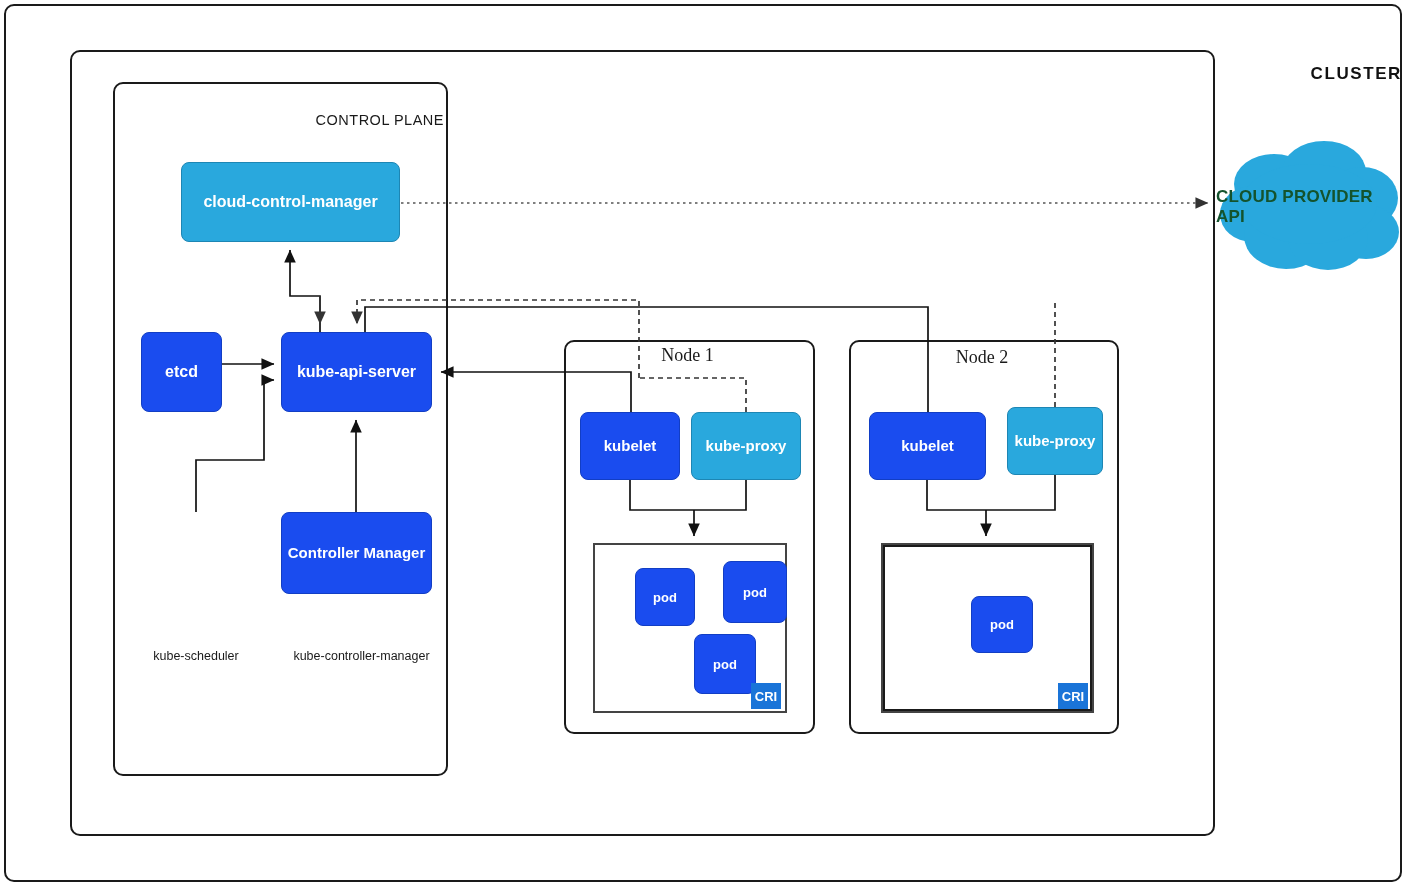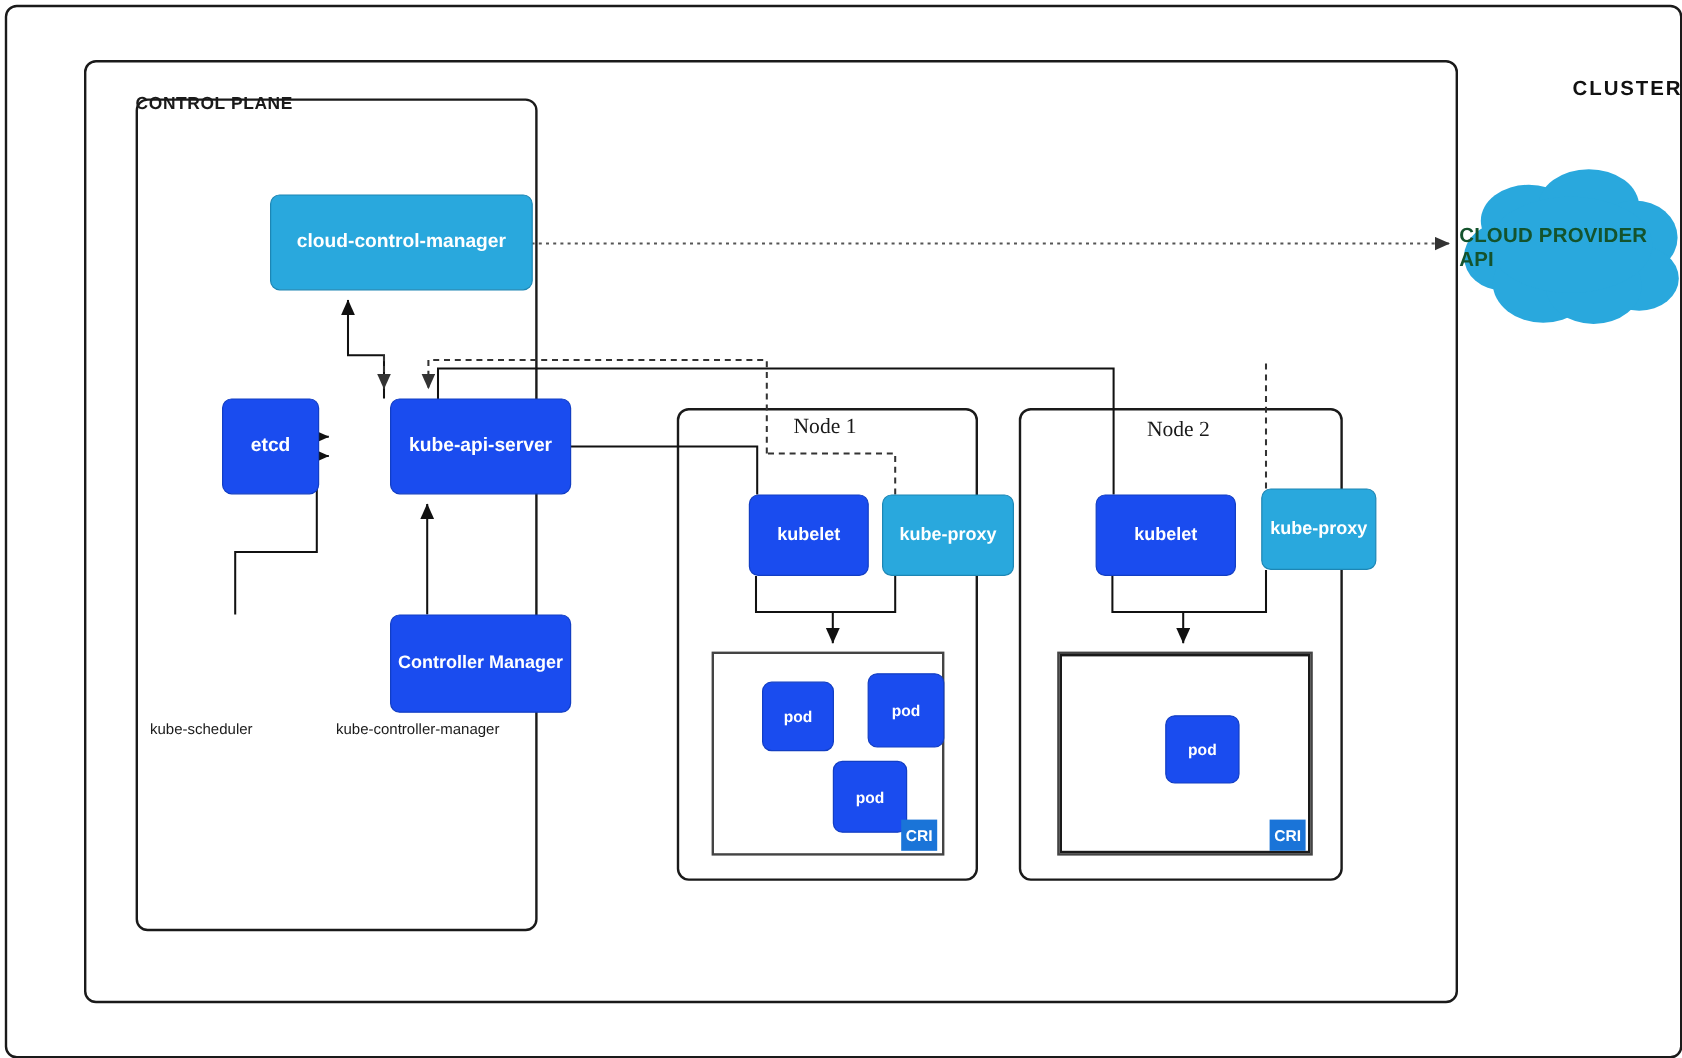--- a/index.html
+++ b/index.html
@@ -16,31 +16,31 @@
   #node2-frame{left:849px;top:340px;width:266px;height:390px;}
 
   .cri-frame{position:absolute;border:2px solid #444;background:#fff;}
   #cri1{left:593px;top:543px;width:190px;height:166px;}
   #cri2{left:881px;top:543px;width:209px;height:166px;}
   #cri2-inner{position:absolute;left:0;top:0;width:100%;height:100%;border:2px solid #1a1a1a;box-sizing:border-box;}
 
   
   .title-cluster{position:absolute;left:0;right:0;top:64px;text-align:right;
     font-size:17px;font-weight:bold;letter-spacing:1.6px;color:#111;}
-  .title-cp{position:absolute;left:113px;width:331px;top:79px;text-align:left;
-    font-size:14.5px;letter-spacing:.5px;color:#1a1a1a;font-weight:bold;}
+  .title-cp{position:absolute;left:113px;width:331px;top:112px;text-align:right;
+    font-size:14.5px;letter-spacing:.5px;color:#1a1a1a;}
   .title-node{position:absolute;text-align:center;font-family:"Liberation Serif",serif;
     font-size:18px;color:#1a1a1a;}
   #node1-title{left:564px;width:247px;top:345px;}
   #node2-title{left:849px;width:266px;top:347px;}
 
   
   .box{position:absolute;display:flex;align-items:center;justify-content:center;
     text-align:center;color:#fff;font-weight:bold;border-radius:8px;
-    box-sizing:border-box;line-height:1.15;margin-left:44px;}
+    box-sizing:border-box;line-height:1.15;}
   .box.dark{background:#1a4cef;border:1px solid #123ec4;}
   .box.light{background:#29a8dd;border:1px solid #1d86b4;}
 
   #ccm{left:181px;top:162px;width:219px;height:80px;font-size:16px;}
   #etcd{left:141px;top:332px;width:81px;height:80px;font-size:16px;}
   #apiserver{left:281px;top:332px;width:151px;height:80px;font-size:16px;}
   #scheduler{left:125px;top:512px;width:142px;height:82px;font-size:16px;}
   #ctrlmgr{left:281px;top:512px;width:151px;height:82px;font-size:15px;}
 
   #kubelet1{left:580px;top:412px;width:100px;height:68px;font-size:15px;}
@@ -55,21 +55,21 @@
   #pod2{left:699px;top:561px;width:64px;height:62px;}
   #pod3{left:670px;top:634px;width:62px;height:60px;}
   #pod4{left:947px;top:596px;width:62px;height:57px;}
 
   .cri-badge{position:absolute;background:#1a74d8;color:#fff;font-weight:bold;
     font-size:13px;display:flex;align-items:center;justify-content:center;
     width:30px;height:26px;}
   #cri-badge-1{left:751px;top:683px;}
   #cri-badge-2{left:1058px;top:683px;}
 
-  .caption{position:absolute;font-size:12.5px;color:#1a1a1a;}
+  .caption{position:absolute;text-align:center;font-size:12.5px;color:#1a1a1a;margin-top:48px;}
   #cap-sched{left:125px;width:142px;top:601px;}
   #cap-ctrl{left:280px;width:163px;top:601px;}
 
   
   #cloud-wrap{position:absolute;left:1216px;top:132px;width:186px;height:150px;}
   #cloud-label{position:absolute;left:0;top:0;width:180px;height:150px;
     display:flex;align-items:center;justify-content:center;
     color:#14532d;font-weight:bold;font-size:17px;letter-spacing:.2px;}
 
   #wires{position:absolute;left:0;top:0;width:1402px;height:882px;pointer-events:none;}

